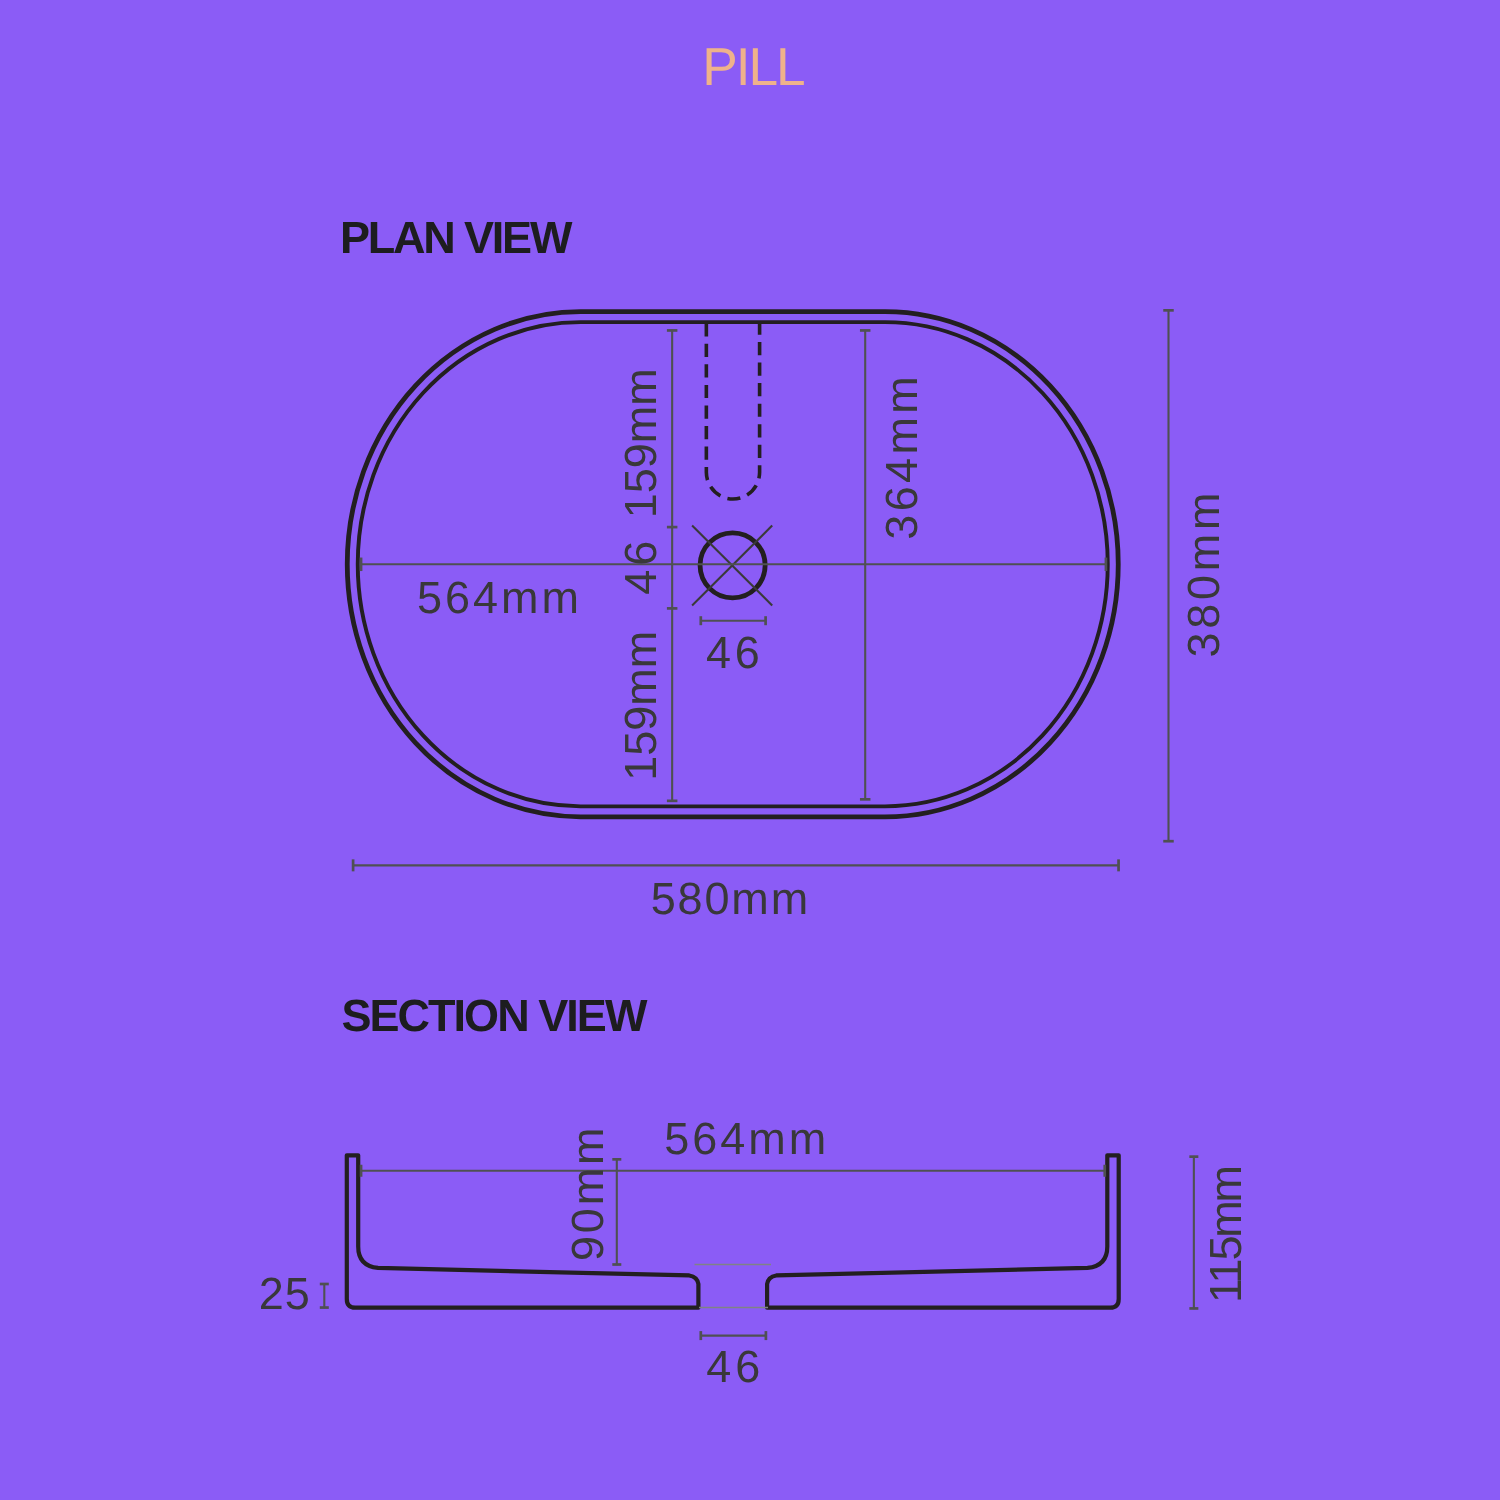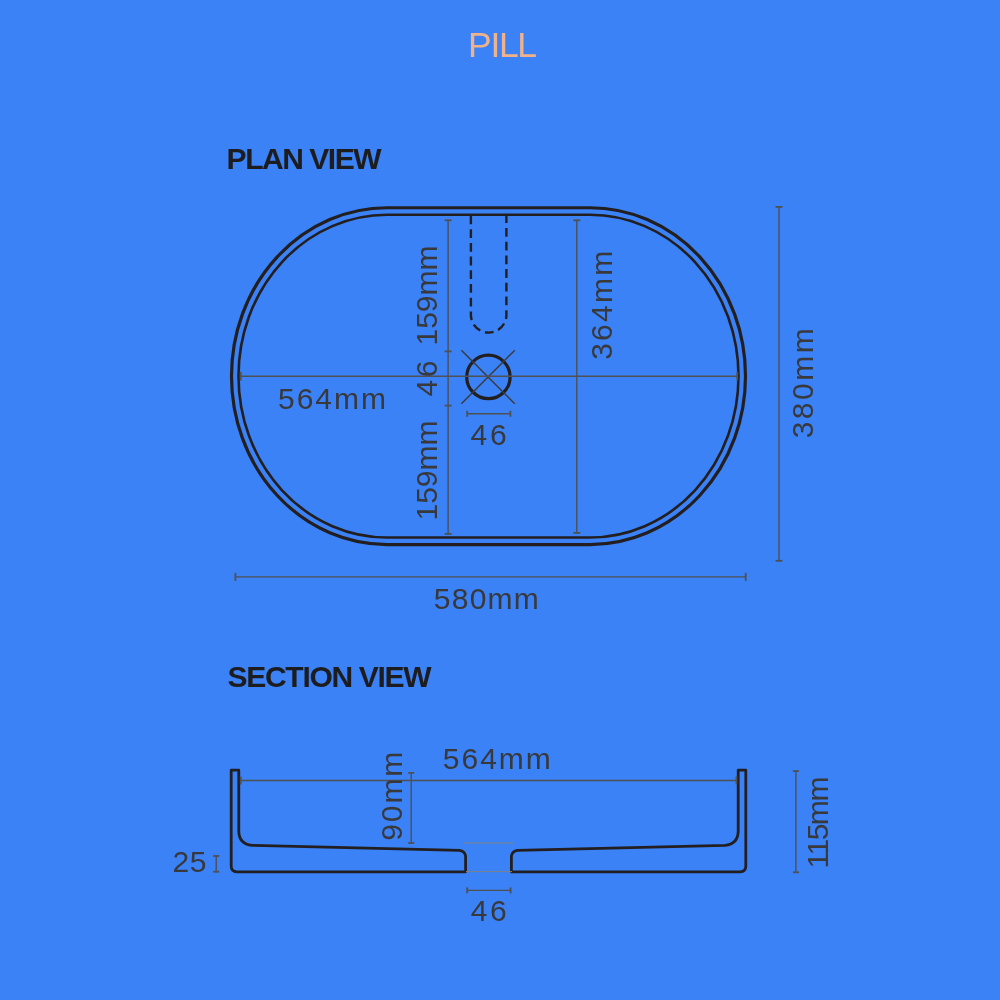--- a/index.html
+++ b/index.html
@@ -1,16 +1,16 @@
 <!DOCTYPE html>
 <html><head>
 <meta charset="utf-8">
 <style>
   html,body{margin:0;padding:0;background:#ffffff;}
-  #page{position:relative;width:1000px;height:1000px;background:#3b82f6;overflow:hidden;}
+  #page{position:relative;width:1000px;height:1000px;background:#8b5cf6;overflow:hidden;}
   svg text{font-family:"Liberation Sans",sans-serif;}
 </style>
 </head>
 <body>
 <div id="page">
 <svg width="1000" height="1000" viewBox="0 0 1000 1000">
 
   <text x="502.6" y="56.6" font-size="35.5" fill="#efb28b" text-anchor="middle" textLength="69" lengthAdjust="spacing">PILL</text>
 
   <text x="226.6" y="168.5" font-size="30" font-weight="bold" fill="#1d1d1f" textLength="155" lengthAdjust="spacing">PLAN VIEW</text>

